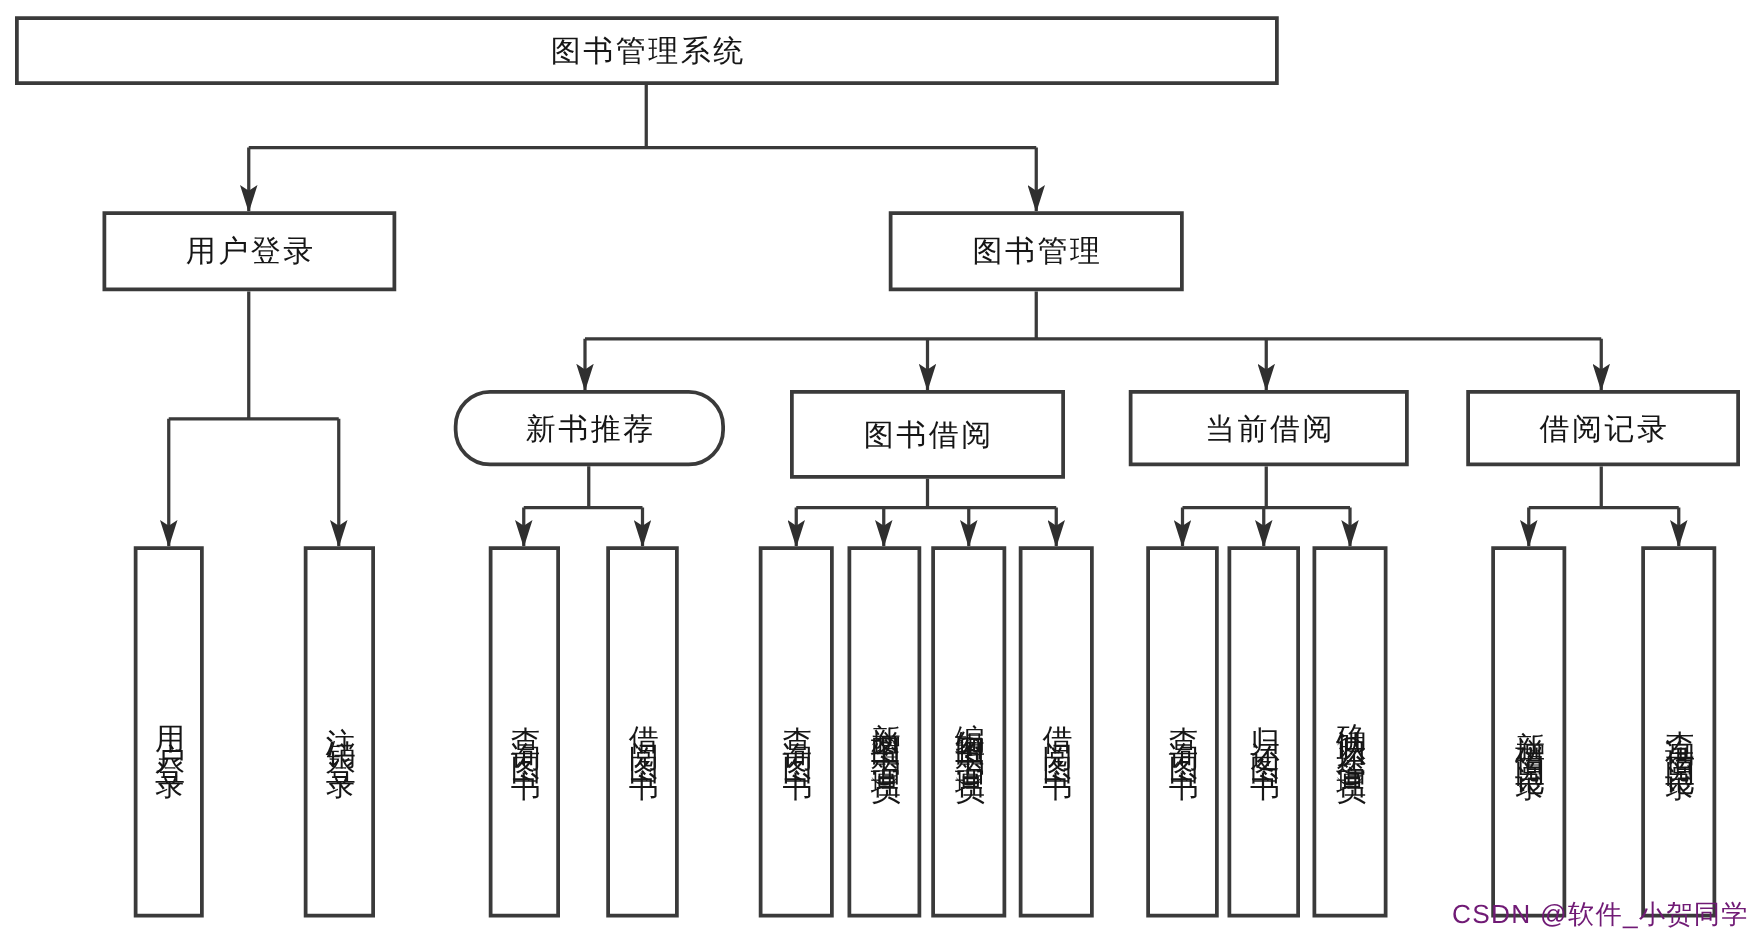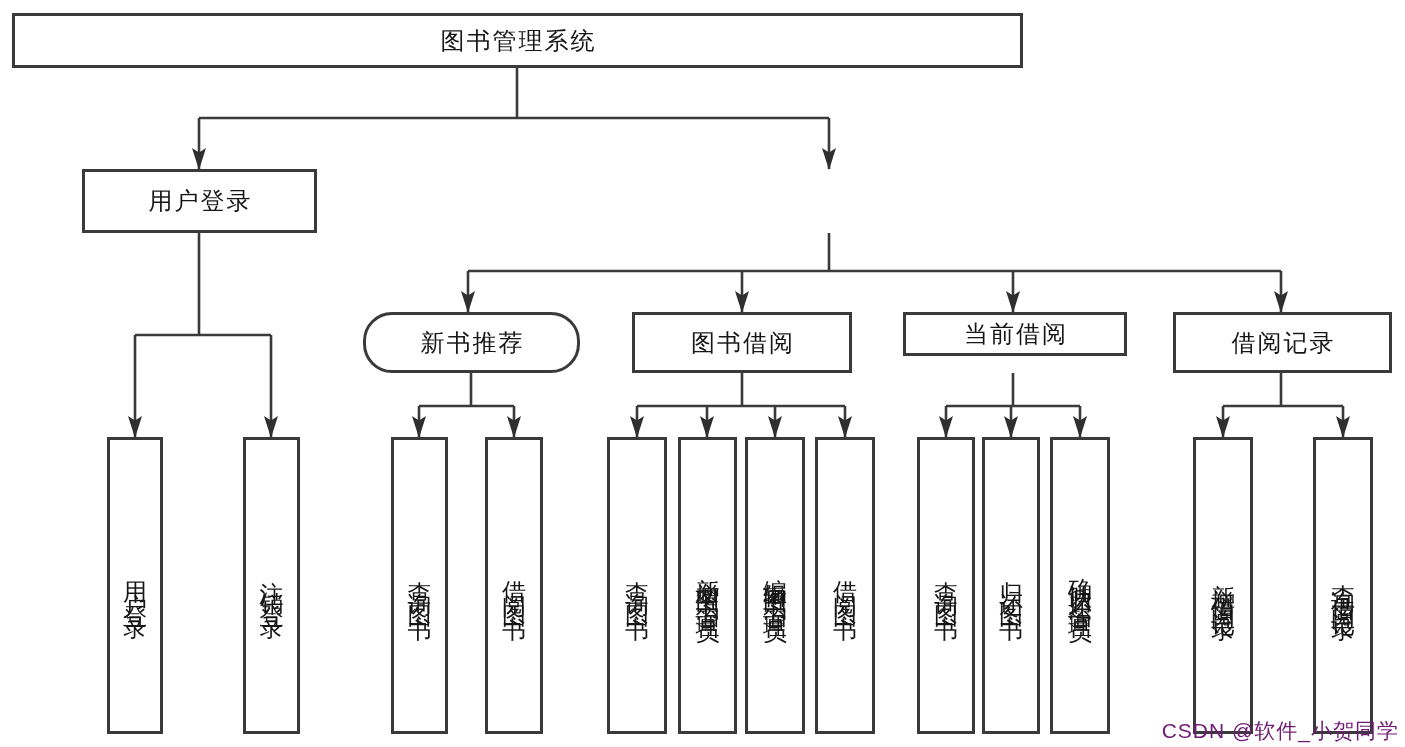--- a/index.html
+++ b/index.html
@@ -96,28 +96,31 @@
     </g>
   </svg>
 
   <div class="node hnode" style="left:12px; top:13px; width:1011px; height:55px;">
     <span class="lbl">图书管理系统</span>
   </div>
 
   <div class="node hnode" style="left:82px; top:169px; width:235px; height:64px;">
     <span class="lbl">用户登录</span>
   </div>
+  <div class="node hnode" style="left:711px; top:169px; width:236px; height:64px;">
+    <span class="lbl">图书管理</span>
+  </div>
 
   <div class="node hnode" style="left:363px; top:312px; width:217px; height:61px;border-radius:29px;">
     <span class="lbl">新书推荐</span>
   </div>
-  <div class="node hnode" style="left:632px; top:312px; width:220px; height:61px;">
+  <div class="node hnode" style="left:632px; top:312px; width:220px; height:71px;">
     <span class="lbl">图书借阅</span>
   </div>
-  <div class="node hnode" style="left:903px; top:312px; width:224px; height:44px;">
+  <div class="node hnode" style="left:903px; top:312px; width:224px; height:61px;">
     <span class="lbl">当前借阅</span>
   </div>
   <div class="node hnode" style="left:1173px; top:312px; width:219px; height:61px;">
     <span class="lbl">借阅记录</span>
   </div>
 
   <div class="node vnode sp-wide" style="left:107px; top:437px; width:56px; height:297px;">
     <span class="lbl">用户登录</span>
   </div>
   <div class="node vnode sp-wide" style="left:243px; top:437px; width:57px; height:297px;">

